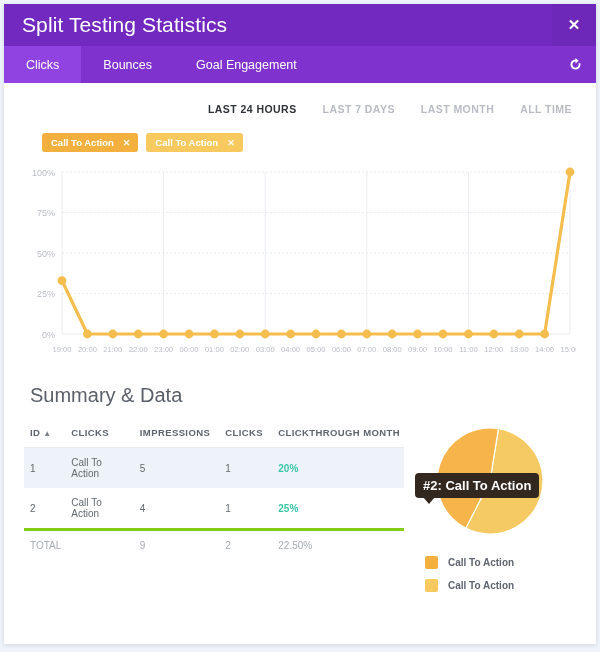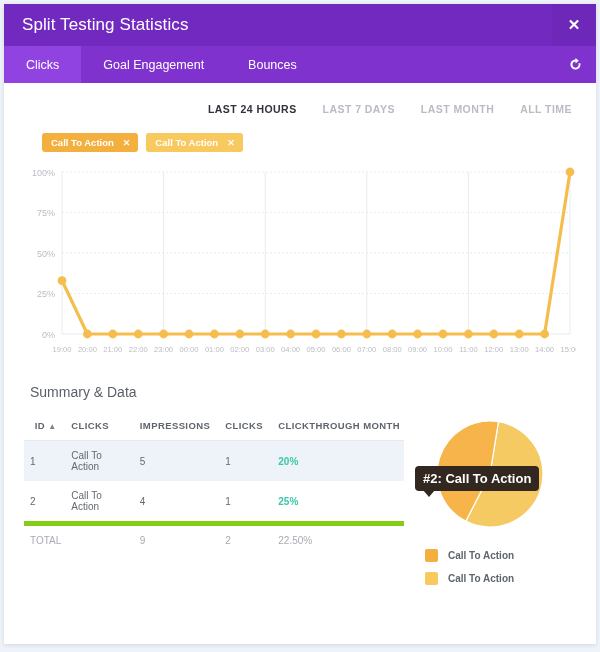--- a/index.html
+++ b/index.html
@@ -27,21 +27,21 @@
   
   .titlebar {
     height: 42px;
     background: #7229c0;
     display: flex;
     align-items: center;
     justify-content: space-between;
   }
   .titlebar-title {
     color: #ffffff;
-    font-size: 17px;
+    font-size: 21px;
     padding-left: 18px;
     letter-spacing: .1px;
   }
   .close-btn {
     width: 44px;
     height: 42px;
     display: flex;
     align-items: center;
     justify-content: center;
     color: #ffffff;
@@ -133,21 +133,21 @@
   
   .chart-wrap {
     position: relative;
     height: 200px;
     margin: 10px 8px 0 0;
   }
   .chart-svg { display: block; }
 
   
   .section-title {
-    font-size: 14px;
+    font-size: 20px;
     color: #5a5f68;
     padding: 22px 0 0 6px;
   }
   .lower {
     display: flex;
     padding-top: 14px;
   }
   .table-col { width: 380px; }
   .pie-col {
     flex: 1;
@@ -173,27 +173,27 @@
   tbody td {
     padding: 9px 4px 9px 6px;
     color: #64696f;
     font-size: 10px;
     border-bottom: 1px solid #eef0f4;
   }
   tbody tr.highlight td { background: #eef2f9; border-bottom: none; }
   tbody tr.total td {
     color: #a7abb3;
     border-bottom: none;
-    border-top: 5px solid #84cc16;
+    border-top: 3px solid #84cc16;
   }
   td.ctr { color: #3cc8a8; font-weight: bold; }
   tr.total td.ctr { color: #a7abb3; font-weight: normal; }
   .sort-caret { color: #7b8089; font-size: 8px; }
 
-  .col-id { width: 30px; text-align: center; }
+  .col-id { width: 30px; }
   .col-subject { width: 118px; }
   .col-impr { width: 90px; margin-left: 28px; }
   .col-clicks { width: 58px; }
 
   
   .pie-box { position: relative; width: 160px; margin: 0 auto; }
   .tooltip {
     position: absolute;
     left: 5px;
     top: 46px;
@@ -241,22 +241,22 @@
 
 <div class="window">
 
   <div class="titlebar">
     <div class="titlebar-title">Split Testing Statistics</div>
     <div class="close-btn">✕</div>
   </div>
 
   <div class="tabbar">
     <div class="tab active">Clicks</div>
+    <div class="tab">Bounces</div>
     <div class="tab">Goal Engagement</div>
-    <div class="tab">Bounces</div>
     <div class="refresh-btn">
       <svg width="15" height="15" viewBox="0 0 16 16" aria-hidden="true">
         <path d="M8 2.6a5.4 5.4 0 1 0 5.2 4h-2.1A3.35 3.35 0 1 1 8 4.7v2.2l3.5-2.9L8 1.1z" fill="#ffffff"></path>
       </svg>
     </div>
   </div>
 
   <div class="content">
 
     <div class="range-row">

